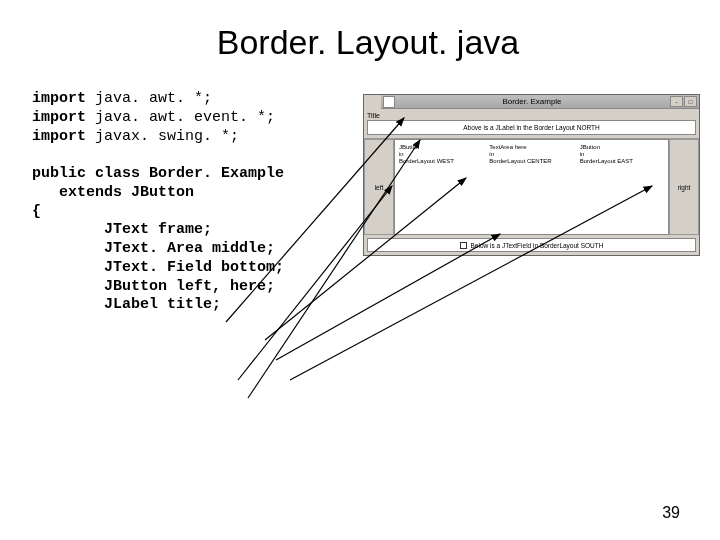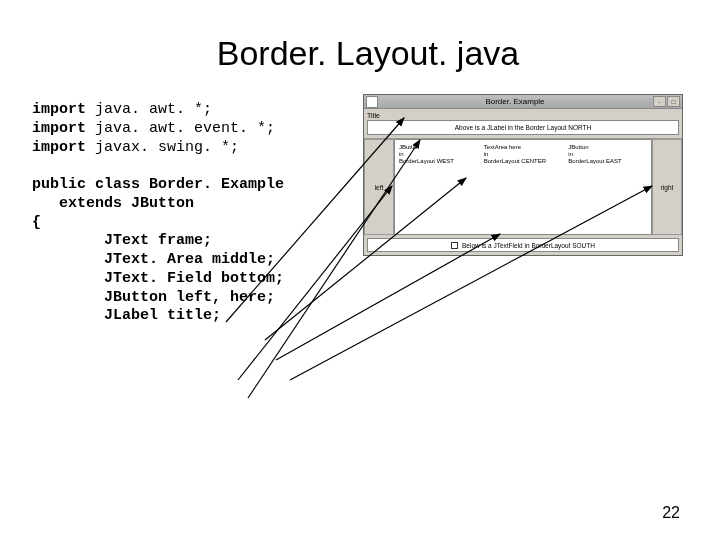--- a/index.html
+++ b/index.html
@@ -9,21 +9,21 @@
     height: 540px;
     background: #fff;
     font-family: Arial, Helvetica, sans-serif;
     position: relative;
     overflow: hidden;
   }
   .title {
     font-size: 34px;
     font-weight: 400;
     text-align: center;
-    margin-top: 34px;
+    margin-top: 23px;
     color: #000;
     padding-left: 16px;
   }
   .code {
     font-family: "Courier New", Courier, monospace;
     font-size: 15px;
     line-height: 1.25;
     white-space: pre;
     margin-left: 32px;
     margin-top: 28px;
@@ -43,20 +43,21 @@
     position: absolute;
     left: 363px;
     top: 94px;
     width: 318px;
     height: 160px;
     border: 1px solid #666;
     background: #d4d0c8;
     font-family: Tahoma, Arial, sans-serif;
     font-size: 7px;
     color: #000;
+    padding-left: 17px;
   }
   .win-titlebar {
     height: 13px;
     background: linear-gradient(#bfbfbf, #a8a8a8);
     border-bottom: 1px solid #888;
     display: flex;
     align-items: center;
     position: relative;
   }
   .win-titlebar .sysicon {
@@ -204,13 +205,13 @@
     </marker>
   </defs>
   <line x1="226" y1="322" x2="404" y2="118" stroke="#000" stroke-width="1.2" marker-end="url(#ah)"></line>
   <line x1="265" y1="340" x2="466" y2="178" stroke="#000" stroke-width="1.2" marker-end="url(#ah)"></line>
   <line x1="276" y1="360" x2="500" y2="234" stroke="#000" stroke-width="1.2" marker-end="url(#ah)"></line>
   <line x1="238" y1="380" x2="392" y2="186" stroke="#000" stroke-width="1.2" marker-end="url(#ah)"></line>
   <line x1="290" y1="380" x2="652" y2="186" stroke="#000" stroke-width="1.2" marker-end="url(#ah)"></line>
   <line x1="248" y1="398" x2="420" y2="140" stroke="#000" stroke-width="1.2" marker-end="url(#ah)"></line>
 </svg>
 
-<div class="pagenum">22</div>
+<div class="pagenum">39</div>
 
 </body></html>

